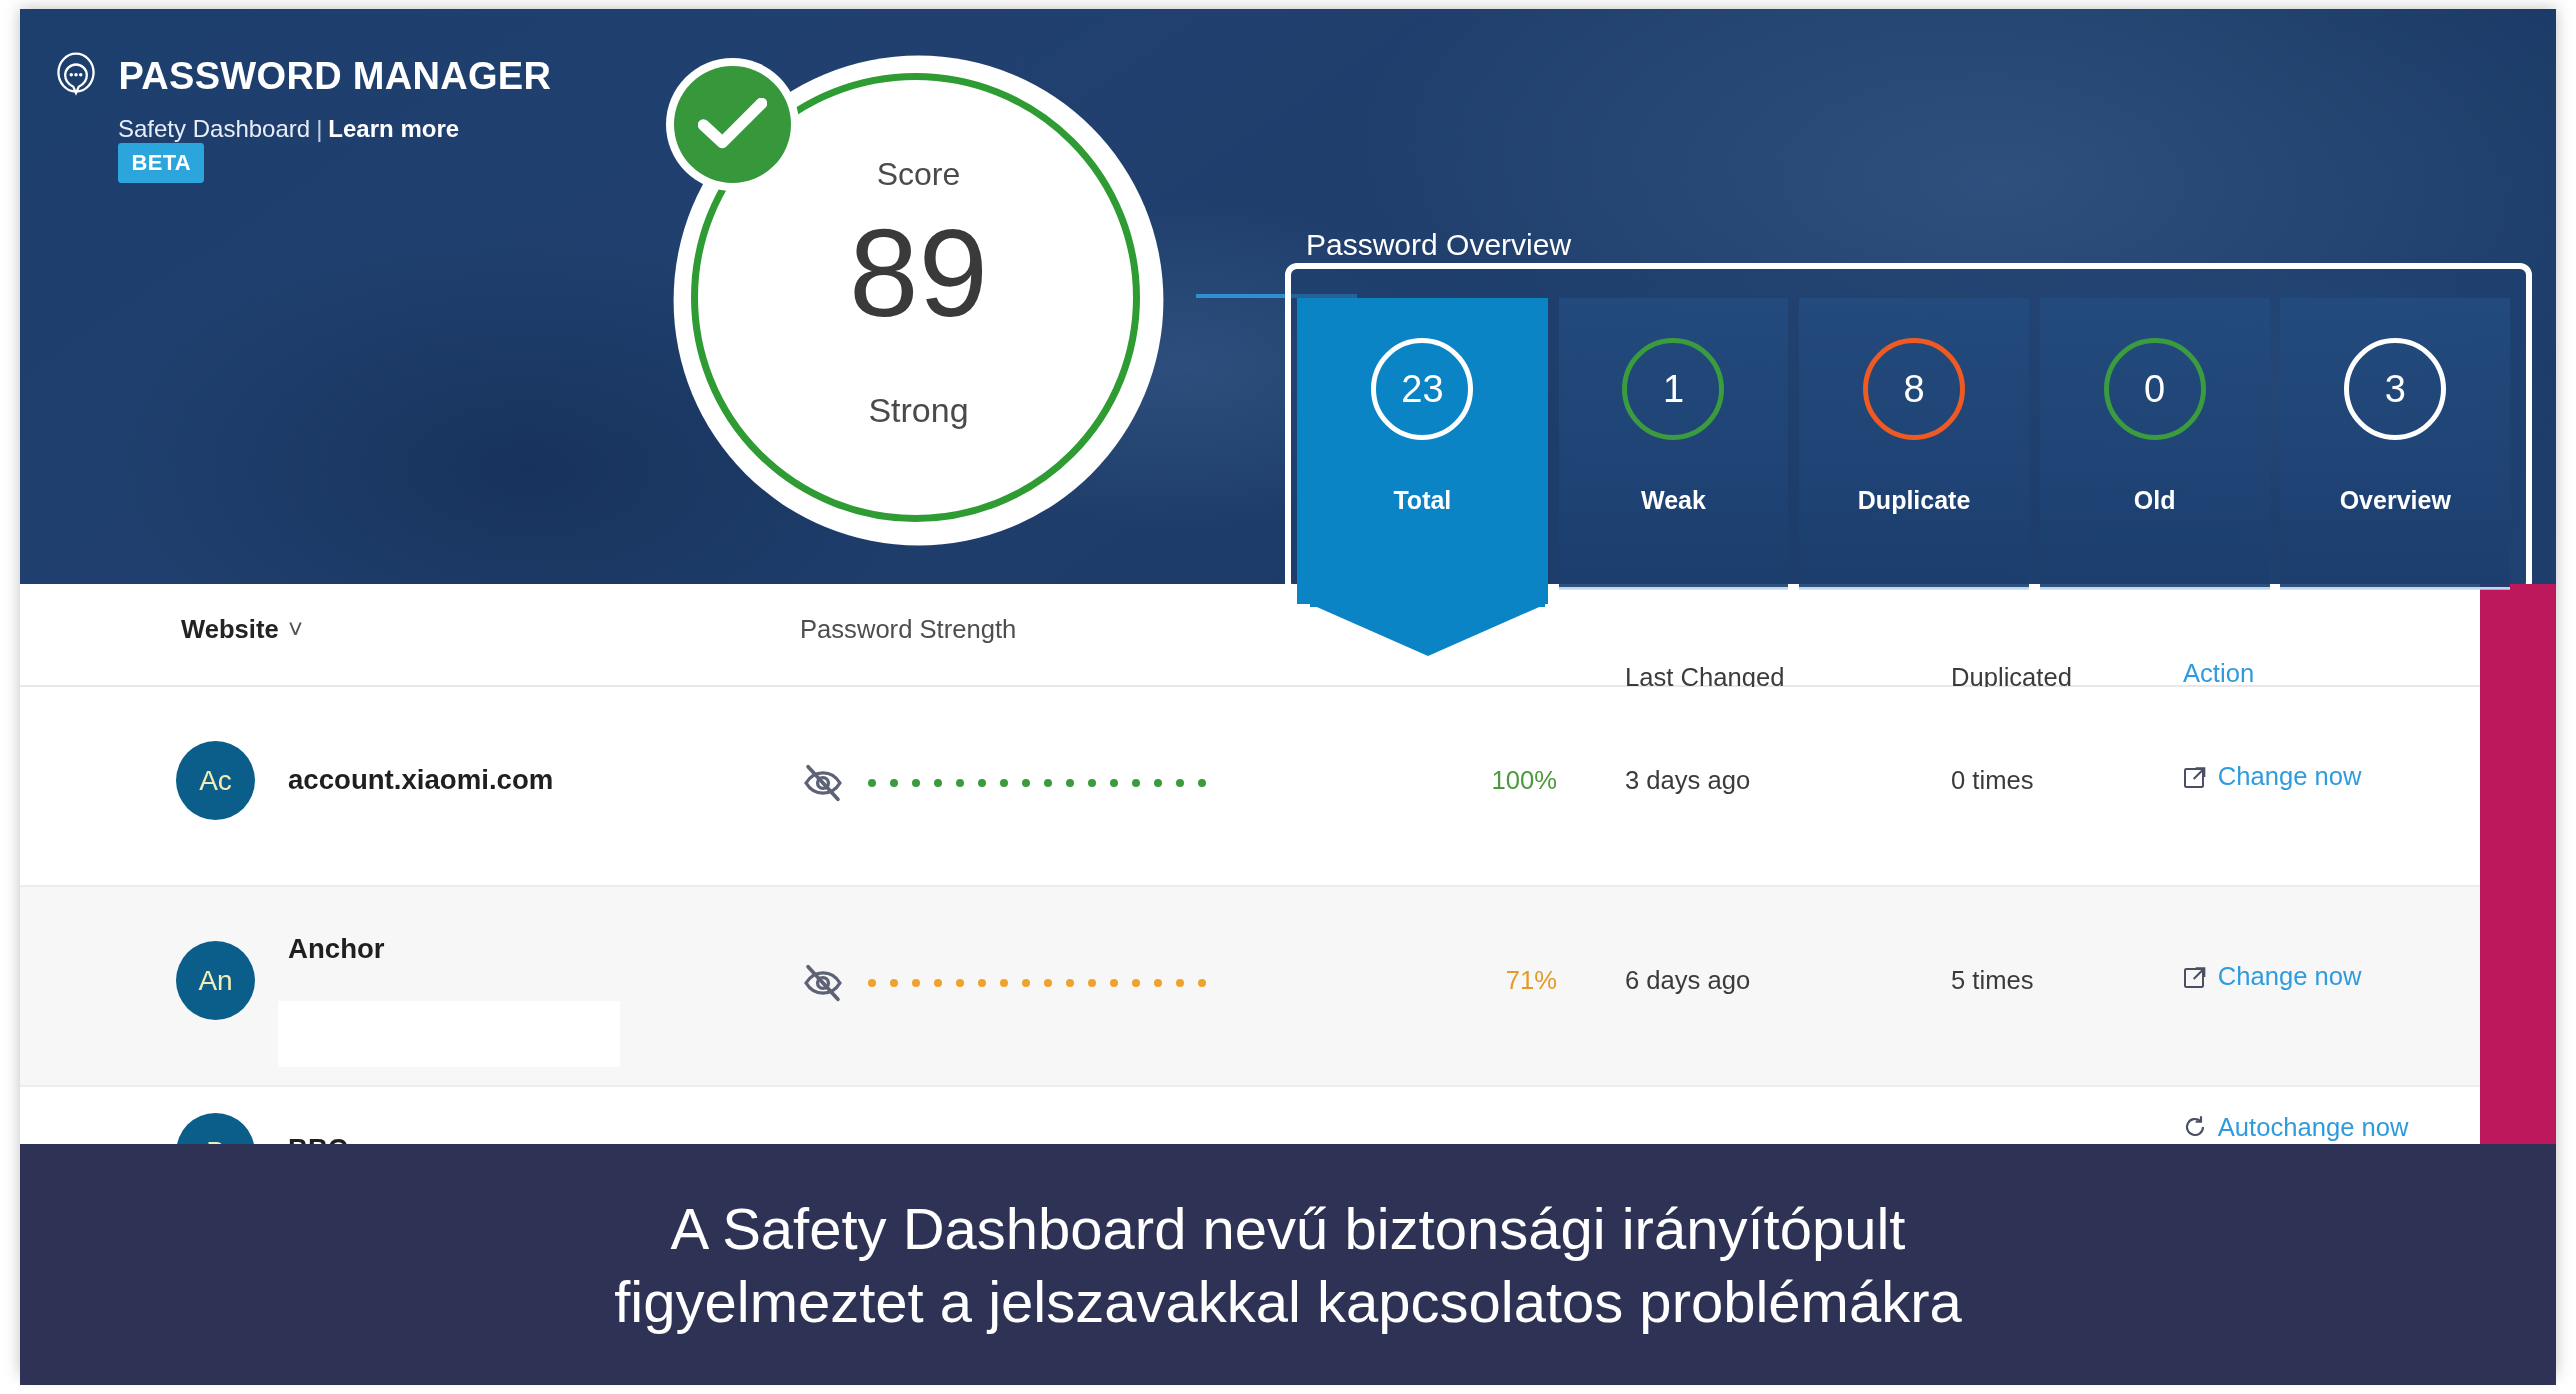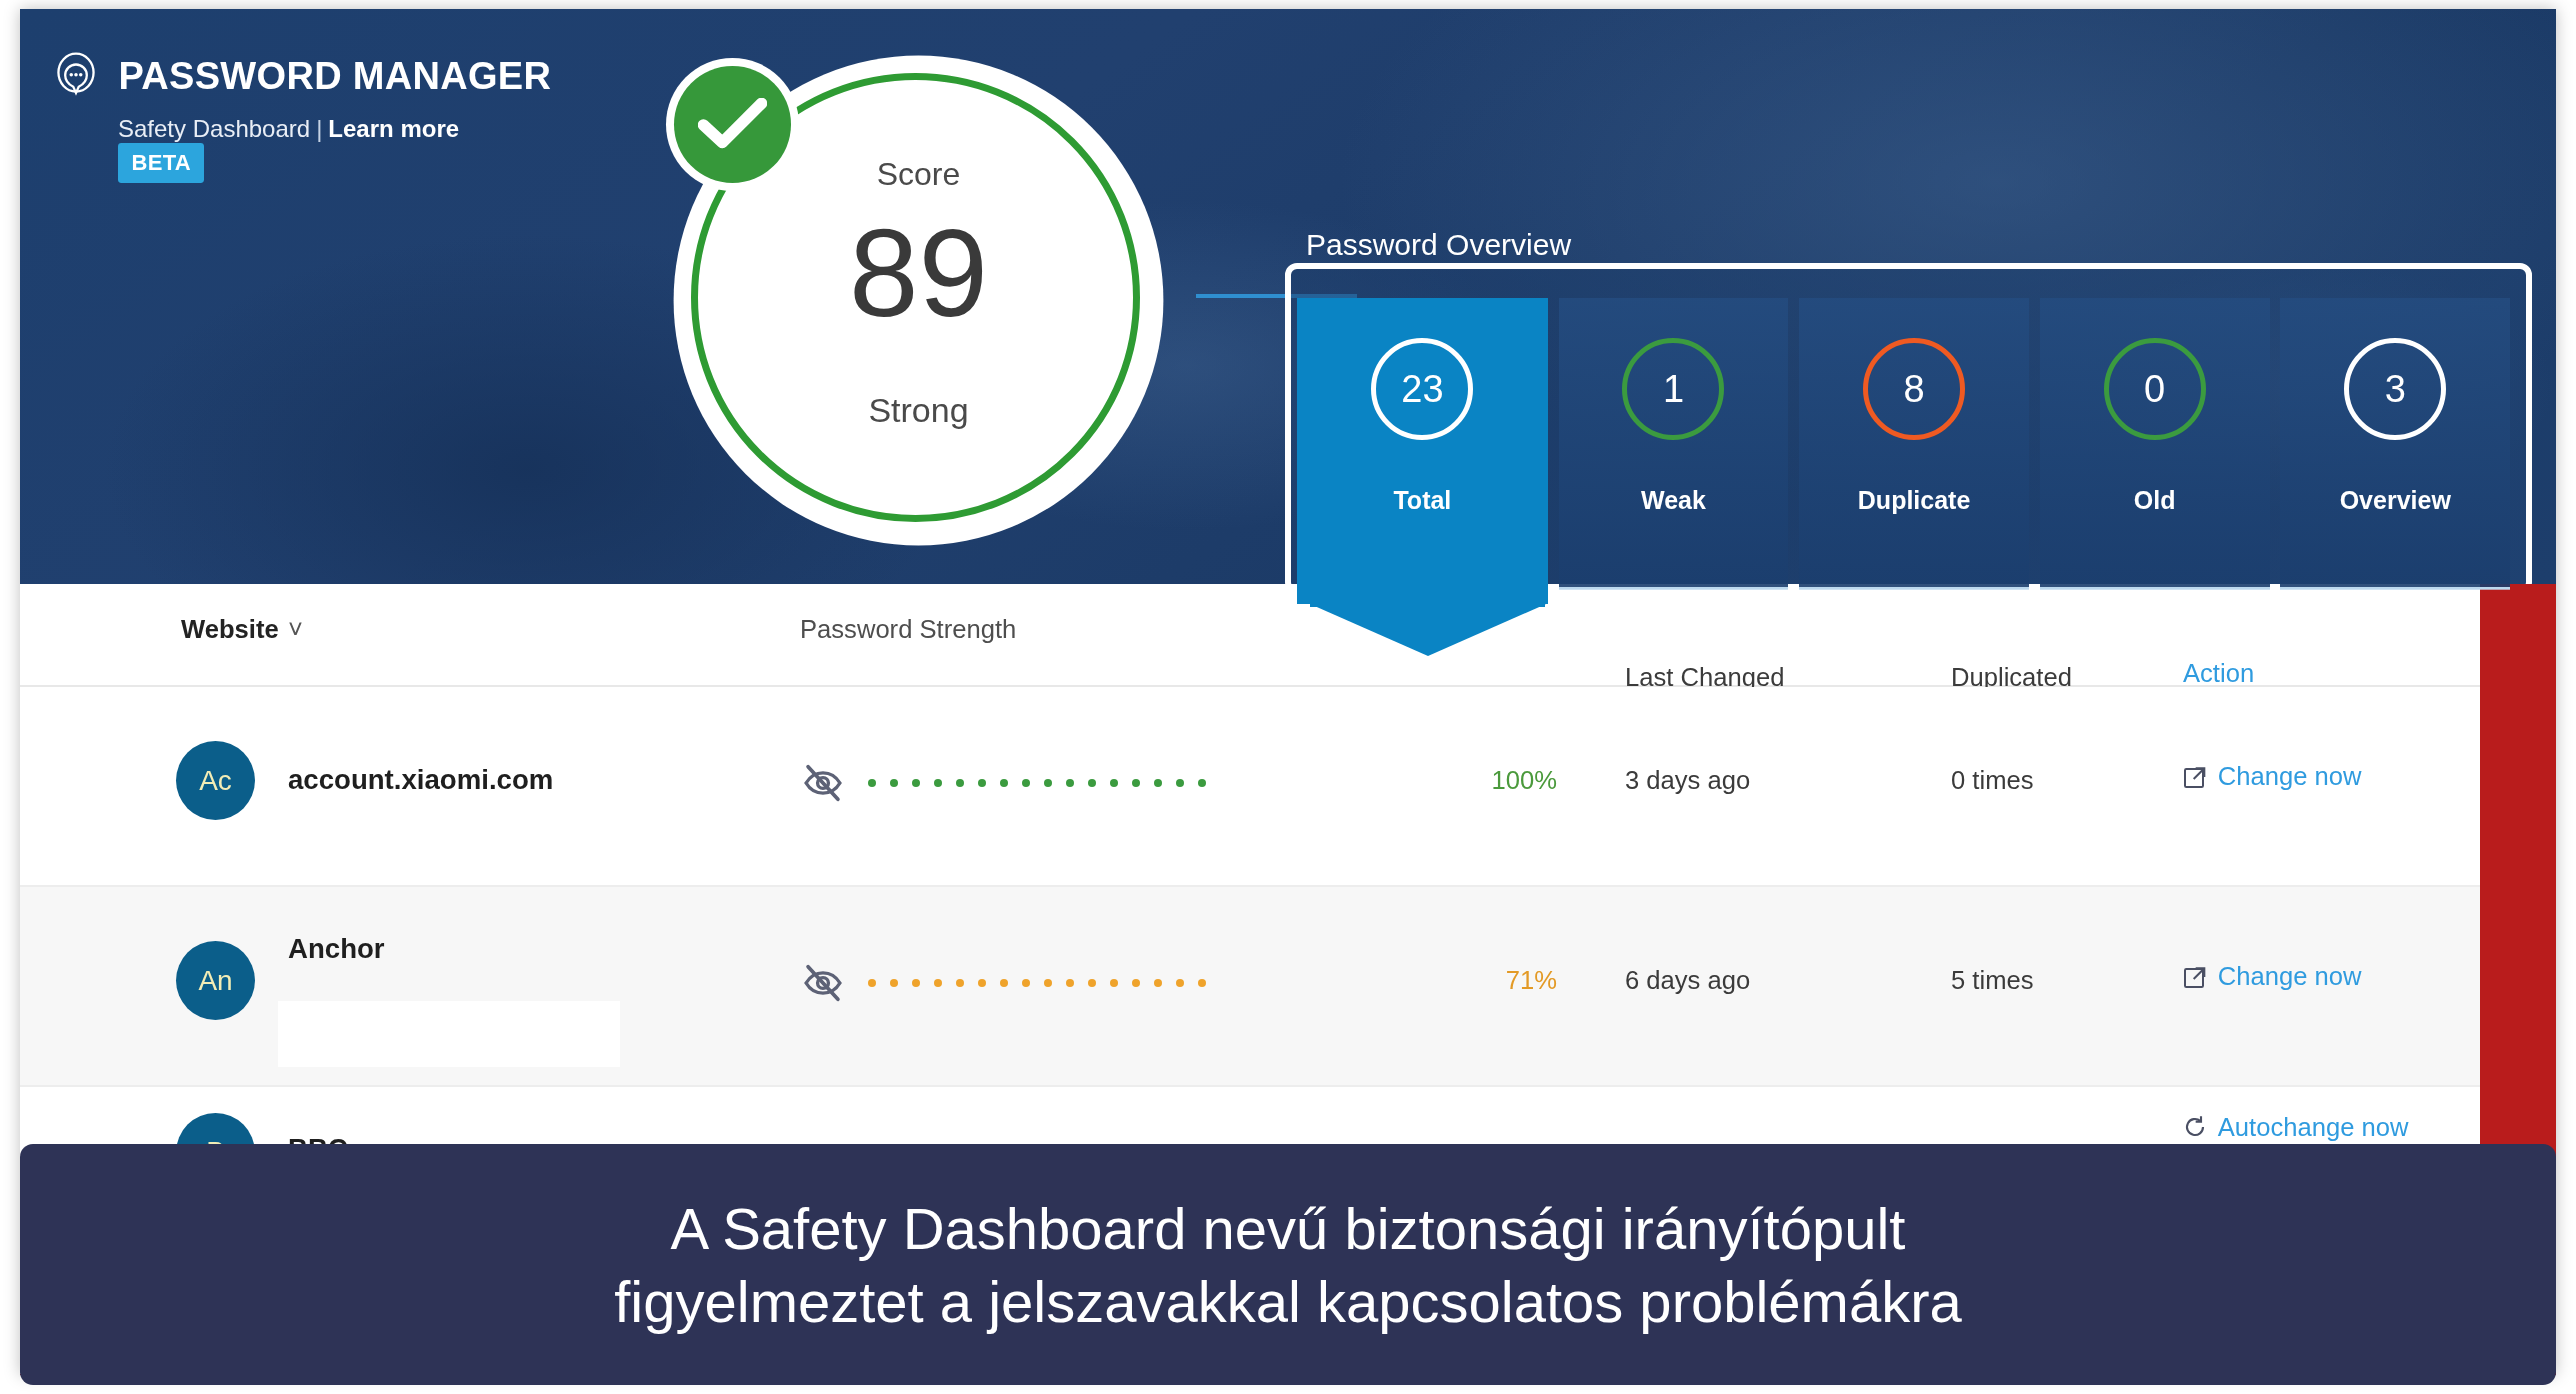--- a/index.html
+++ b/index.html
@@ -23,21 +23,21 @@
     height: 1395px;
     background: #ffffff;
     overflow: hidden;
   }
   .window {
     position: absolute;
     left: 20px;
     top: 9.4px;
     width: 2536px;
     height: 1366px;
-    background: #b91c1c;
+    background: #be185d;
     box-shadow: 0 0 15px rgba(0,0,0,0.25);
     overflow: hidden;
   }
 
   
   .hero {
     position: absolute;
     left: 0; top: 0;
     width: 2536px;
     height: 575px;
@@ -386,21 +386,20 @@
     left: 20px;
     top: 1144px;
     width: 2536px;
     height: 241px;
     background: #2e3356;
     display: flex;
     flex-direction: column;
     align-items: center;
     justify-content: center;
     z-index: 30;
-    border-radius: 13px;
   }
   .caption div {
     color: #ffffff;
     font-size: 58px;
     line-height: 73px;
     text-align: center;
     white-space: nowrap;
   }
 </style>
 </head>

